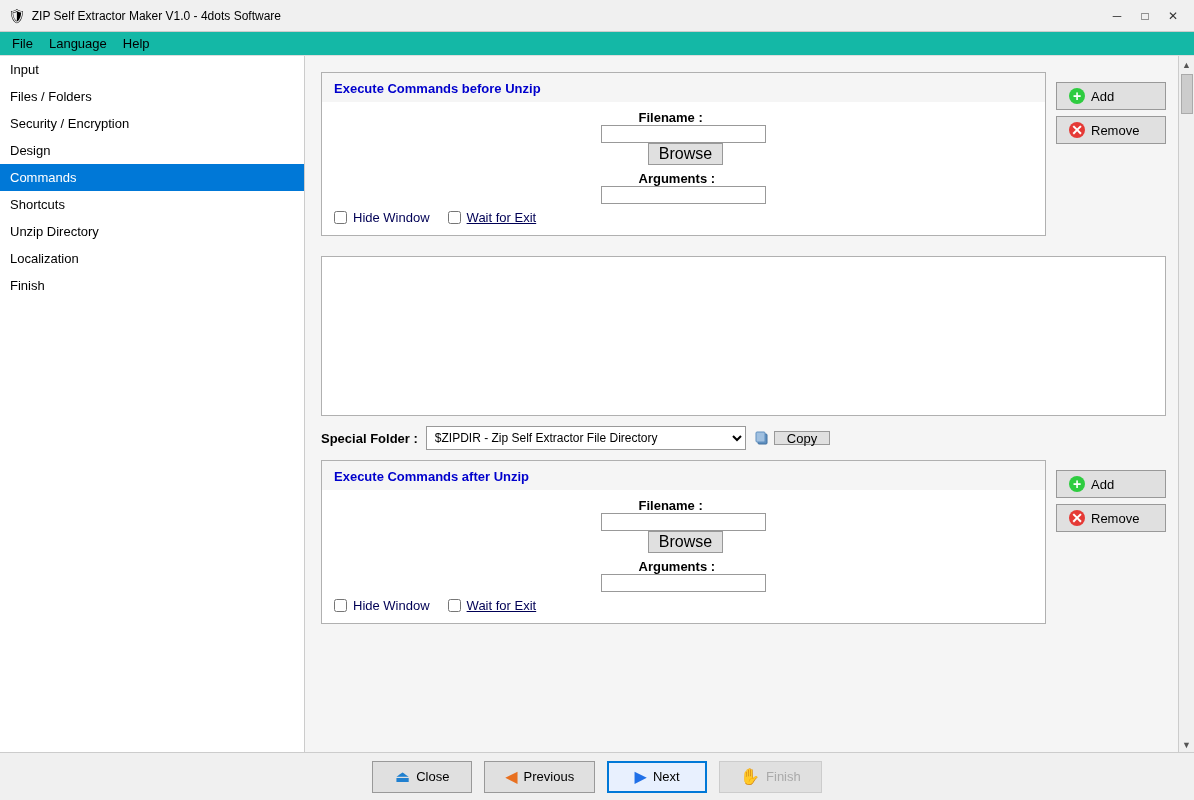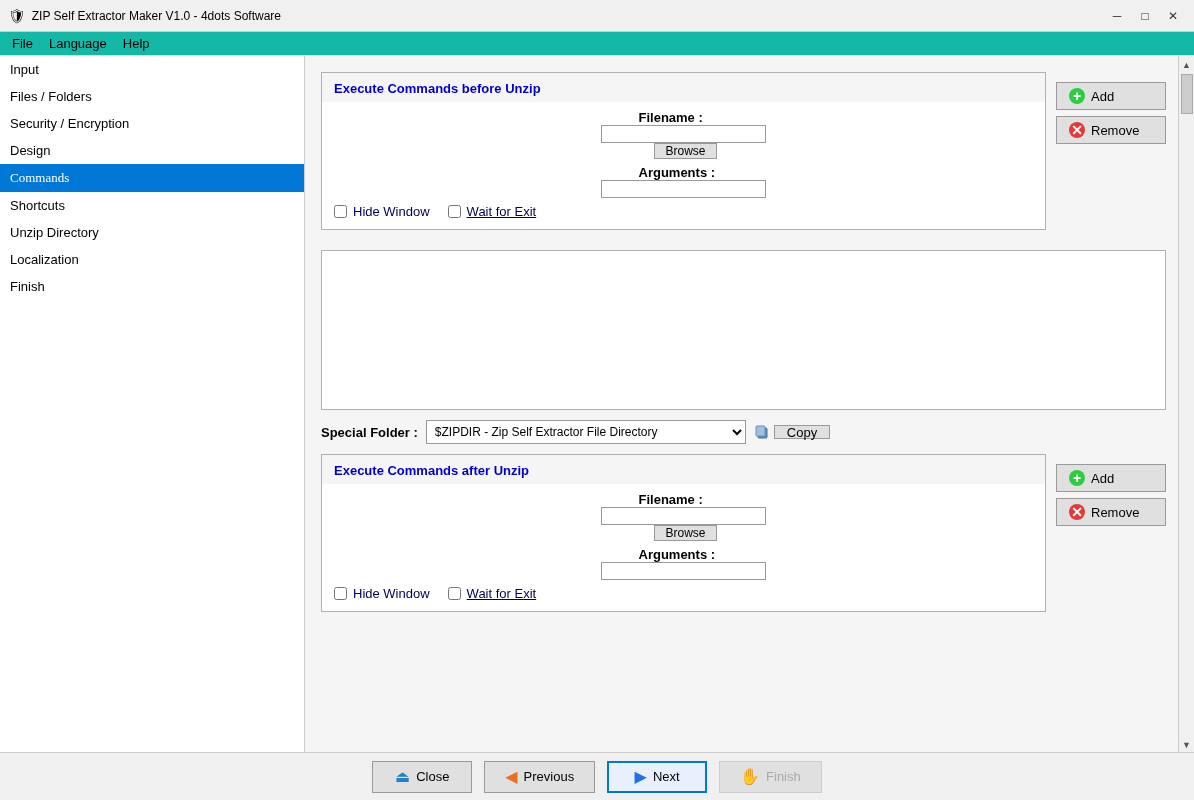--- a/index.html
+++ b/index.html
@@ -80,21 +80,20 @@
     }
     .sidebar-item {
       padding: 6px 10px;
       cursor: pointer;
       color: #000;
       font-size: 13px;
     }
     .sidebar-item.active {
       background: #0078d7;
       color: white;
-      font-family: Liberation Serif, serif;
     }
 
     
     .section-box {
       border: 1px solid #b0b0b0;
       background: #fff;
       margin-bottom: 12px;
     }
     .section-title {
       font-weight: bold;
@@ -122,26 +121,26 @@
       flex: 1;
       height: 22px;
       border: 1px solid #999;
       padding: 1px 4px;
       font-size: 12px;
       background: #fff;
       outline: none;
     }
     .browse-btn {
       margin-left: 4px;
-      height: 16px;
+      height: 22px;
       padding: 0 10px;
       background: #e0e0e0;
       border: 1px solid #999;
       cursor: pointer;
-      font-size: 12px;
+      font-size: 16px;
     }
     .checkbox-row {
       display: flex;
       align-items: center;
       gap: 6px;
       margin-top: 4px;
     }
     .checkbox-label {
       font-size: 13px;
       color: #000055;

